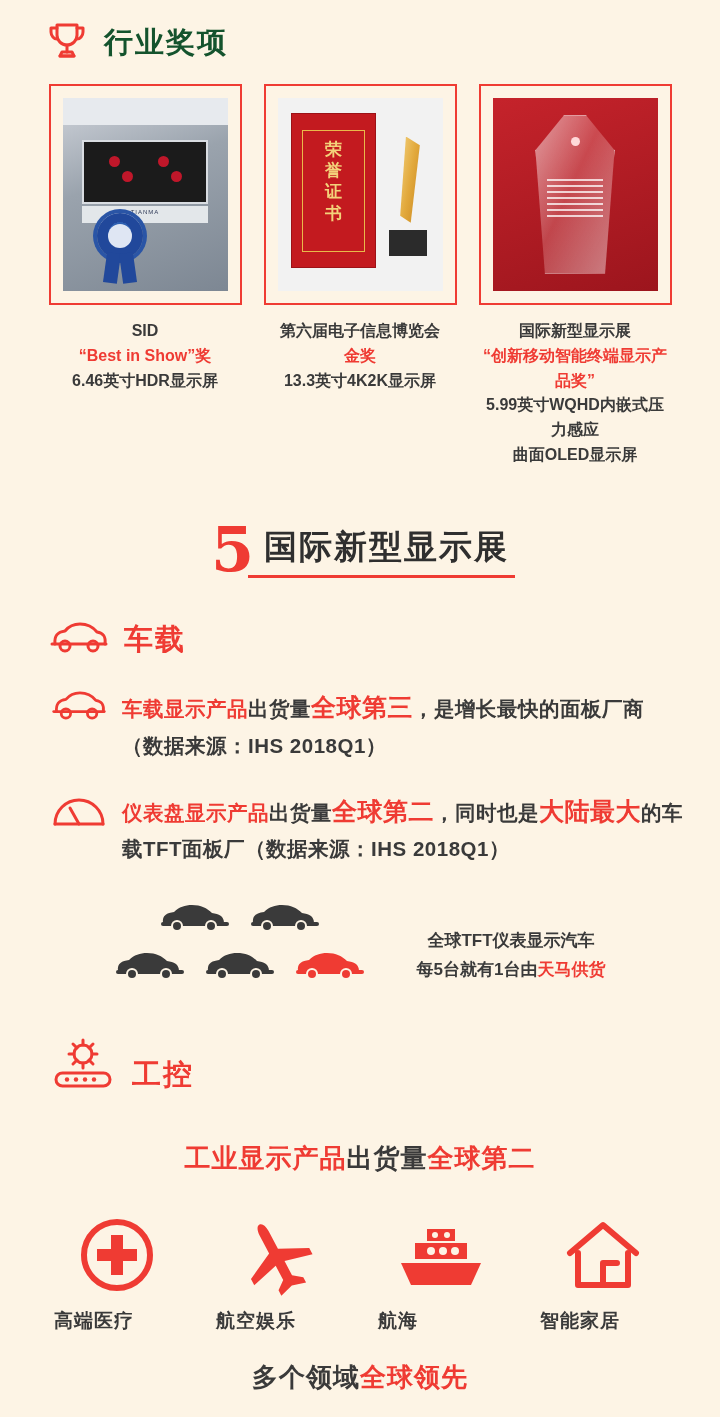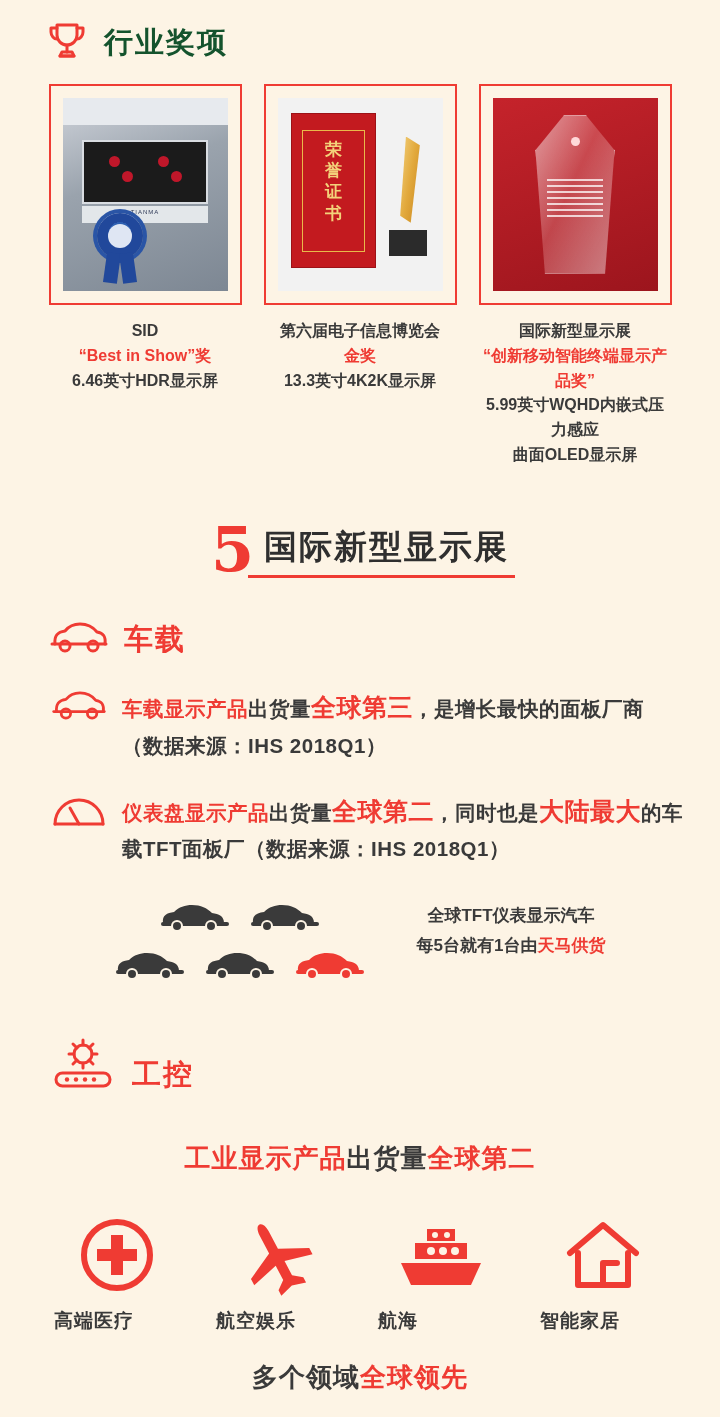--- a/index.html
+++ b/index.html
@@ -161,21 +161,21 @@
     font-weight: bold;
     color: #3a3a3a;
     letter-spacing: .5px;
   }
   .bullet .body .red { color: #ef3b33; }
   .bullet .body .big { color: #ef3b33; font-size: 25px; }
 
   
   .cars-block {
     display: flex;
-    align-items: flex-start;
+    align-items: flex-end;
     justify-content: center;
     gap: 52px;
     margin-top: 34px;
   }
   .cars { width: 250px; }
   .cars .row { display: flex; gap: 16px; justify-content: center; }
   .cars .row.r2 { margin-top: 12px; }
   .note {
     text-align: center;
     font-size: 17px;

